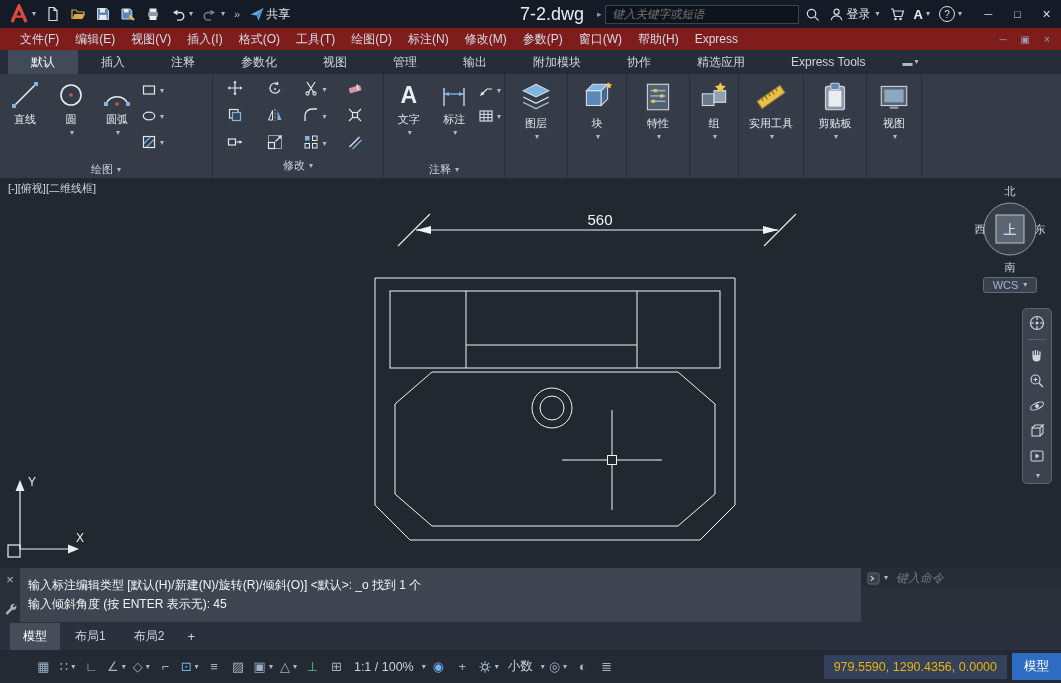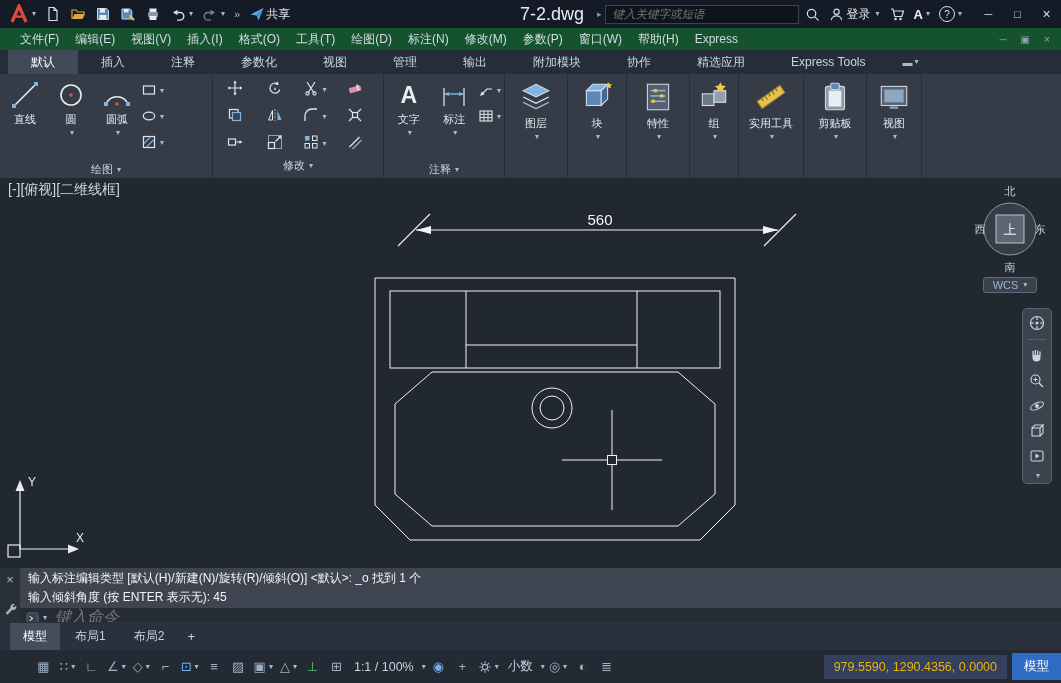--- a/index.html
+++ b/index.html
@@ -14,21 +14,21 @@
   .titlebar{height:28px;background:#151b26;display:flex;align-items:center;gap:3px;padding:0 0 0 6px;flex:0 0 auto}
   .tb-btn{height:24px;display:flex;align-items:center;padding:0 3px;gap:1px}
   .fname{color:#e8edf3;font-size:18px;padding:0 10px}
   .searchbox{width:182px;height:17px;background:#0f141c;border:1px solid #3a4350;display:flex;align-items:center;padding:0 5px}
   .searchbox input{flex:1;background:transparent;border:0;outline:0;color:#8d99a8;font-style:italic;font-size:11.5px;font-family:inherit}
   .signin{color:#dfe5ec;font-size:12px;padding:0 2px}
   .winbtns{margin-left:6px;display:flex}
   .winbtn{width:29px;height:28px;display:flex;align-items:center;justify-content:center;color:#d8dee6;font-size:11px}
 
   
-  .menubar{height:22px;background:#14532d;display:flex;align-items:center;padding:0 4px 0 12px}
+  .menubar{height:22px;background:#7f1d1d;display:flex;align-items:center;padding:0 4px 0 12px}
   .menu-item{padding:2px 8px;color:#d4dbe4;font-size:12px;white-space:nowrap}
   .doc-btns{margin-left:auto;display:flex;gap:2px}
   .doc-btn{width:20px;text-align:center;color:#97a2b0;font-size:10px}
 
   
   .ribbon-tabs{height:24px;background:#272d38;display:flex;align-items:stretch;padding:0 0 0 8px}
   .rtab{padding:4px 23px;font-size:12px;color:#ccd4de;display:flex;align-items:center;white-space:nowrap}
   .rtab.active{background:#414a59;color:#fff}
   .rtab-toggle{margin-left:8px;display:flex;align-items:center;color:#aeb9c6;font-size:10px;padding:0 6px}
   .ribbon-body{height:104px;background:#353c48;display:flex}
@@ -40,37 +40,37 @@
   .bigA{font-size:23px;font-weight:bold;color:#e6edf4;line-height:30px}
   .smallcol{display:flex;flex-direction:column;padding:2px 1px}
   .srow{display:flex;align-items:center;height:26px;gap:1px}
   .modgrid{display:grid;grid-template-columns:repeat(4,40px);grid-auto-rows:27px;align-items:center;padding:2px 2px 0}
   .mcell{display:flex;align-items:center;justify-content:center;gap:1px}
   .bigpanel{display:flex;flex-direction:column;align-items:center;padding-top:6px;gap:2px}
   .bigpanel .lbl{font-size:11px;color:#e3e9f0;white-space:nowrap}
 
   
   .viewport{position:relative;height:390px;background:#212830;flex:0 0 auto}
-  .vp-label{position:absolute;top:3px;left:8px;color:#cfd6de;font-size:14px}
+  .vp-label{position:absolute;top:3px;left:8px;color:#cfd6de;font-size:11px}
   .draw-svg{position:absolute;top:0;left:0}
   .viewcube{position:absolute;top:4px;right:12px;display:flex;flex-direction:column;align-items:center;gap:3px}
   .vc-t{fill:#c9d2db;font-size:11px;text-anchor:middle}
   .vc-c{fill:#eef2f6;font-size:13px;text-anchor:middle}
   .wcs{display:flex;align-items:center;gap:3px;padding:1px 9px;border:1px solid #5d6b7d;border-radius:3px;background:#39414d;color:#9fb4c9;font-size:11px}
   .navbar{position:absolute;top:130px;right:9px;width:28px;background:rgba(62,69,81,.93);border:1px solid #596371;border-radius:5px;display:flex;flex-direction:column;align-items:center;padding:5px 0 3px;gap:7px}
   .nav-ic{display:flex;flex-direction:column;align-items:center}
   .nav-sep{width:18px;height:1px;background:#59636f}
 
   
   .cmdpanel{height:54px;background:#2a303a;display:flex;flex:0 0 auto}
   .cmd-side{width:20px;display:flex;flex-direction:column;justify-content:space-between;align-items:center;padding:4px 0;color:#aab4c0;font-size:11px}
-  .cmd-main{flex:1;display:flex;flex-direction:column}
+  .cmd-main{flex:1;display:flex;flex-direction:row}
   .cmd-history{flex:1;background:#3e4550;padding:2px 8px;font-size:12px;color:#f2f5f8;display:flex;flex-direction:column;justify-content:center;gap:2px}
   .cmd-inputrow{height:20px;background:#262c36;display:flex;align-items:center;padding:0 6px;gap:6px}
-  .cmd-inputrow input{flex:1;background:transparent;border:0;outline:0;color:#a7b2c0;font-style:italic;font-size:16px;font-family:Liberation Mono, monospace}
+  .cmd-inputrow input{flex:1;background:transparent;border:0;outline:0;color:#a7b2c0;font-style:italic;font-size:12px;font-family:Liberation Sans, sans-serif}
 
   
   .layoutbar{height:28px;background:#2a313c;display:flex;align-items:center;padding-left:10px;gap:2px;flex:0 0 auto}
   .ltab{padding:5px 13px;font-size:12px;color:#c9d1db}
   .ltab.active{background:#454d5b;color:#fff}
   .ltab-add{padding:3px 8px;color:#c9d1db;font-size:13px}
 
   
   .statusbar{height:33px;background:#242a34;display:flex;align-items:center;padding-left:32px;gap:1px;flex:0 0 auto;font-size:13px;color:#9db0c4}
   .sic{min-width:17px;padding:2px 3px;display:flex;align-items:center;justify-content:center;gap:1px}

